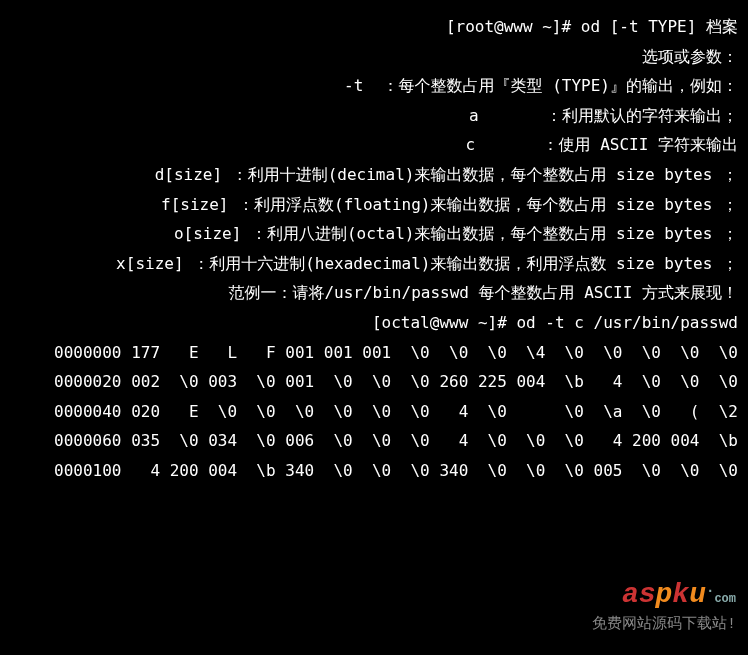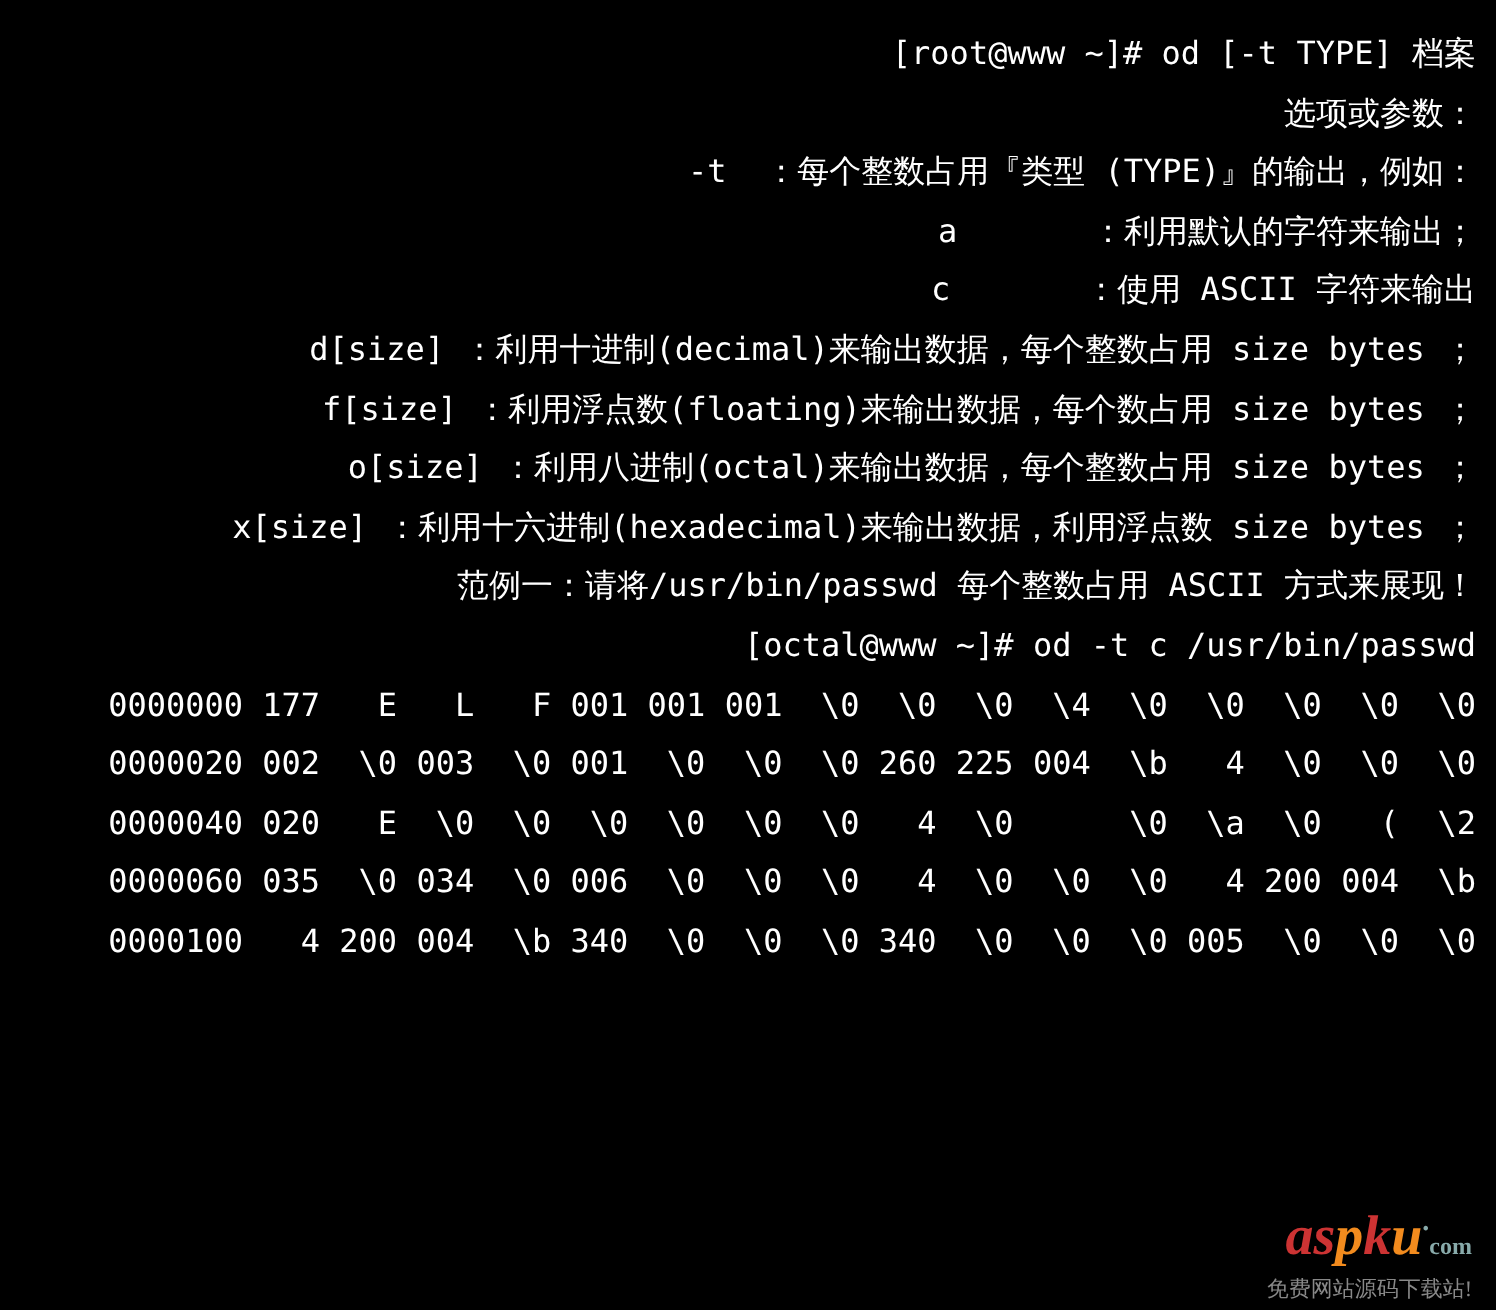--- a/index.html
+++ b/index.html
@@ -23,39 +23,39 @@
       white-space: pre-wrap;
       word-break: break-all;
       text-align: right;
     }
     .indent1 {
       padding-left: 48px;
     }
     .watermark {
       position: absolute;
       right: 12px;
-      bottom: 0;
+      bottom: 16px;
       text-align: right;
-      font-family: Liberation Serif, serif;
+      font-family: Liberation Mono, monospace;
     }
     .wm-brand {
       font-size: 28px;
       font-weight: bold;
       font-style: italic;
       line-height: 1;
     }
     .wm-brand .a { color: #cc3333; }
     .wm-brand .s { color: #cc3333; }
     .wm-brand .p { color: #f28b1e; }
     .wm-brand .k { color: #cc3333; }
     .wm-brand .u { color: #f28b1e; }
     .wm-dot { color: #8aa; font-size: 14px; font-style: normal; vertical-align: top;}
     .wm-com { color: #8aa; font-size: 12px; font-style: normal;}
     .wm-sub {
-      font-size: 11px;
+      font-size: 15px;
       color: #888;
       margin-top: 2px;
     }
   </style>
 </head>
 <body>
 
 <div class="line">[root@www ~]# od [-t TYPE] 档案</div>
 <div class="line">选项或参数：</div>
 <div class="line">-t  ：每个整数占用『类型 (TYPE)』的输出，例如：</div>

